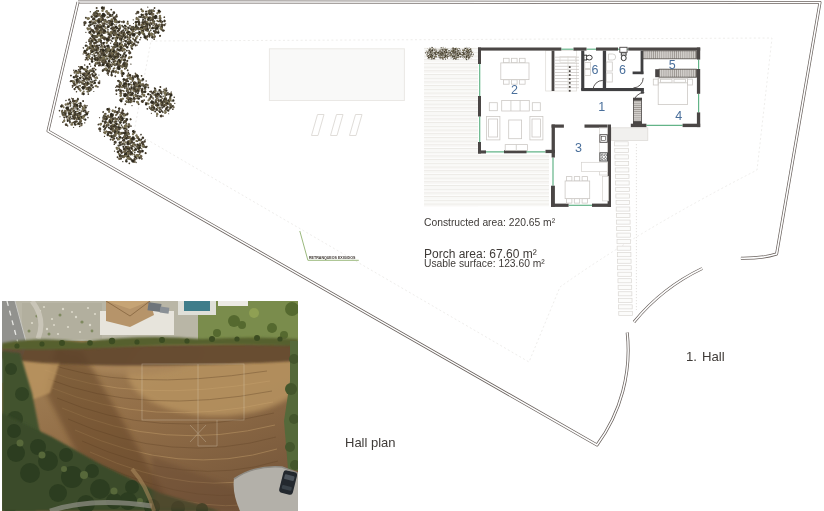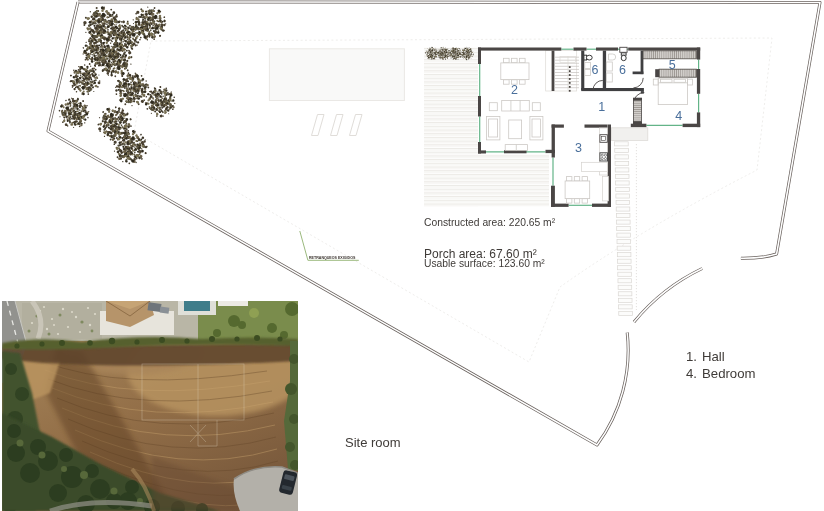--- a/index.html
+++ b/index.html
@@ -741,18 +741,17 @@
     <rect x="281" y="185" width="10" height="4" rx="1" fill="#3a4249"></rect>
   </g>
   </g>
 </svg>
 </svg>
 
 <div class="txt" style="left:424px;top:216.5px;font-size:10.3px;">Constructed area: 220.65 m²</div>
 <div class="txt" style="left:424px;top:231.5px;font-size:10.3px;margin-top:26px;">Usable surface: 123.60 m²</div>
 <div class="txt" style="left:424px;top:246.5px;font-size:12px;">Porch area: 67.60 m²</div>
 
-<div class="txt" style="left:345px;top:435px;font-size:13px;">Site room</div>
+<div class="txt" style="left:345px;top:435px;font-size:13px;">Hall plan</div>
 
 <div class="txt" style="left:638px;top:347.5px;font-size:13.2px;line-height:17.5px;margin-left:48px;">
   <div><span style="display:inline-block;width:16px;">1.</span>Hall</div>
-  <div><span style="display:inline-block;width:16px;">4.</span>Bedroom</div>
 </div>
 
 </body></html>

